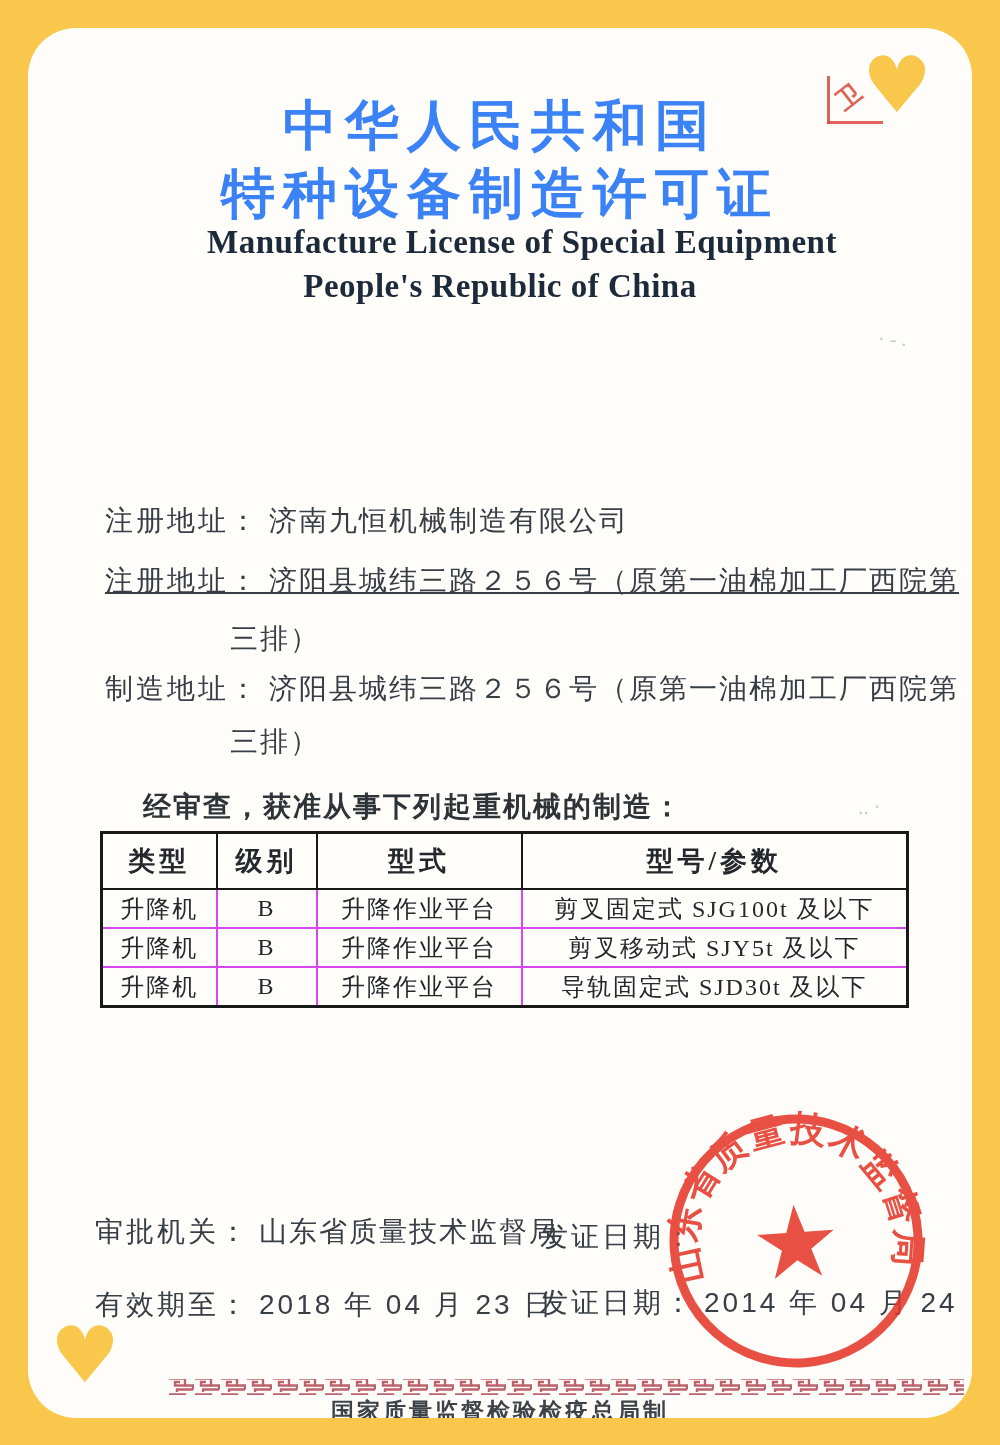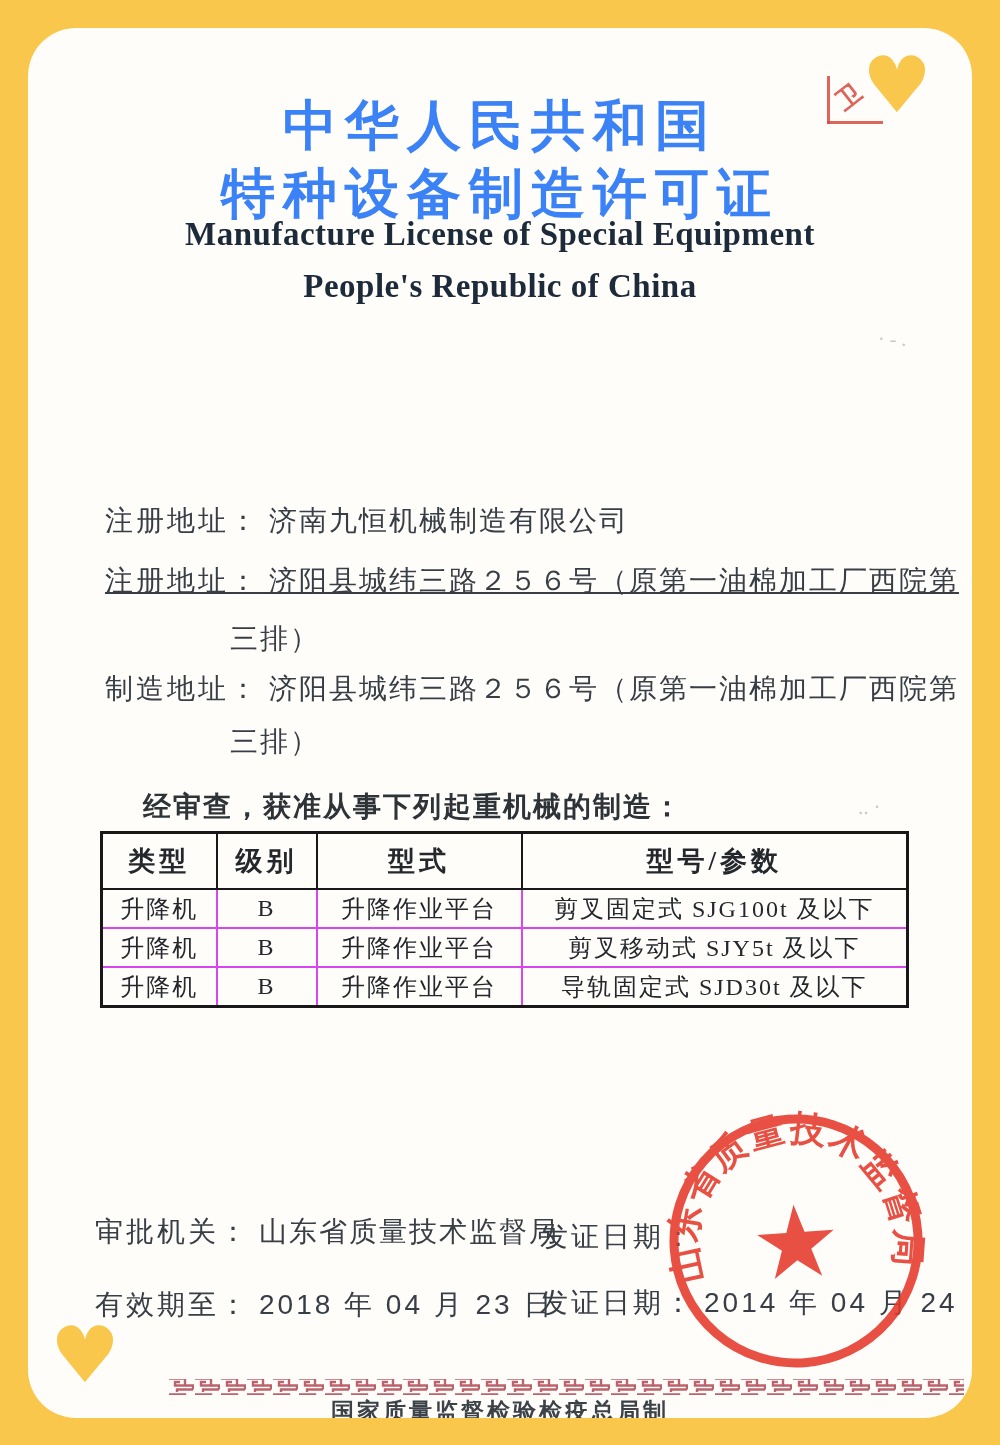--- a/index.html
+++ b/index.html
@@ -72,21 +72,21 @@
     <div class="abs heart" style="left:22px;top:1288px;">♥</div>
 
     <div>
       <div class="abs corner-line" style="left:799px;top:48px;width:3px;height:48px;"></div>
       <div class="abs corner-line" style="left:799px;top:93px;width:56px;height:3px;"></div>
       <div class="abs" style="left:808px;top:52px;color:#d84a3e;opacity:.85;font-size:25px;transform:rotate(-38deg);font-weight:bold;">卫</div>
     </div>
 
     <div class="abs title-cn" style="top:62px;">中华人民共和国</div>
     <div class="abs title-cn" style="top:130px;">特种设备制造许可证</div>
-    <div class="abs title-en" style="top:188px;">Manufacture License of Special Equipment</div>
+    <div class="abs title-en" style="top:196px;padding-left:22px;">Manufacture License of Special Equipment</div>
     <div class="abs title-en" style="top:240px;">People's Republic of China</div>
 
 
     <div class="abs smudge" style="left:850px;top:300px;">· ‑ .</div>
     <div class="abs smudge" style="left:830px;top:765px;">‥ ·</div>
 
 
     <div class="abs lineitem" style="left:77px;top:474px;">
       <span class="lbl">注册地址：</span>
       <span>济南九恒机械制造有限公司</span>

